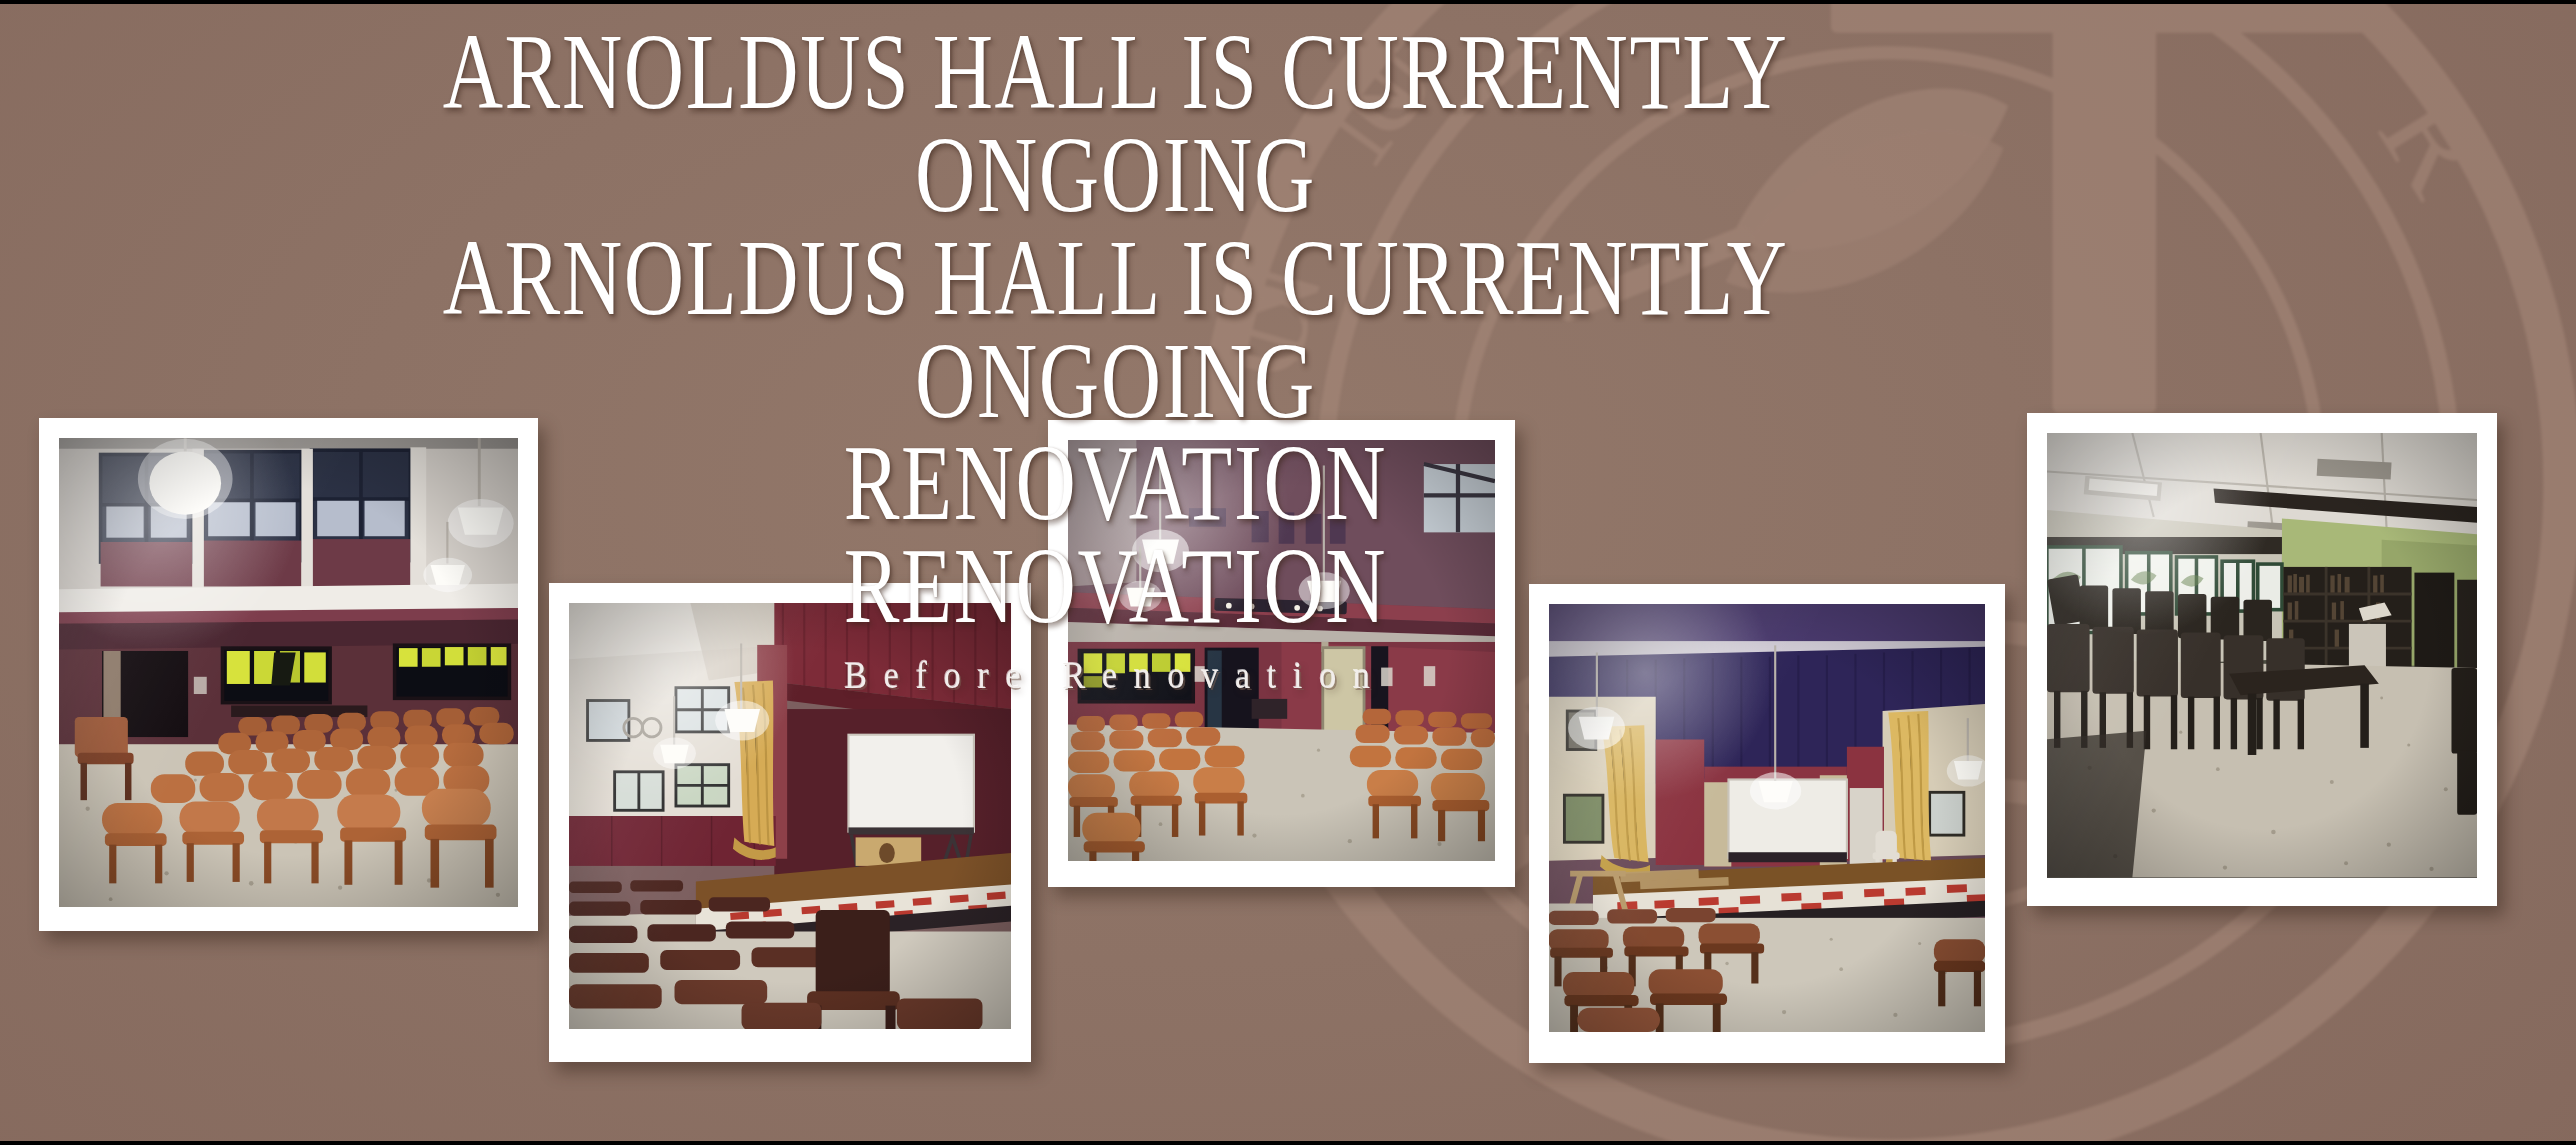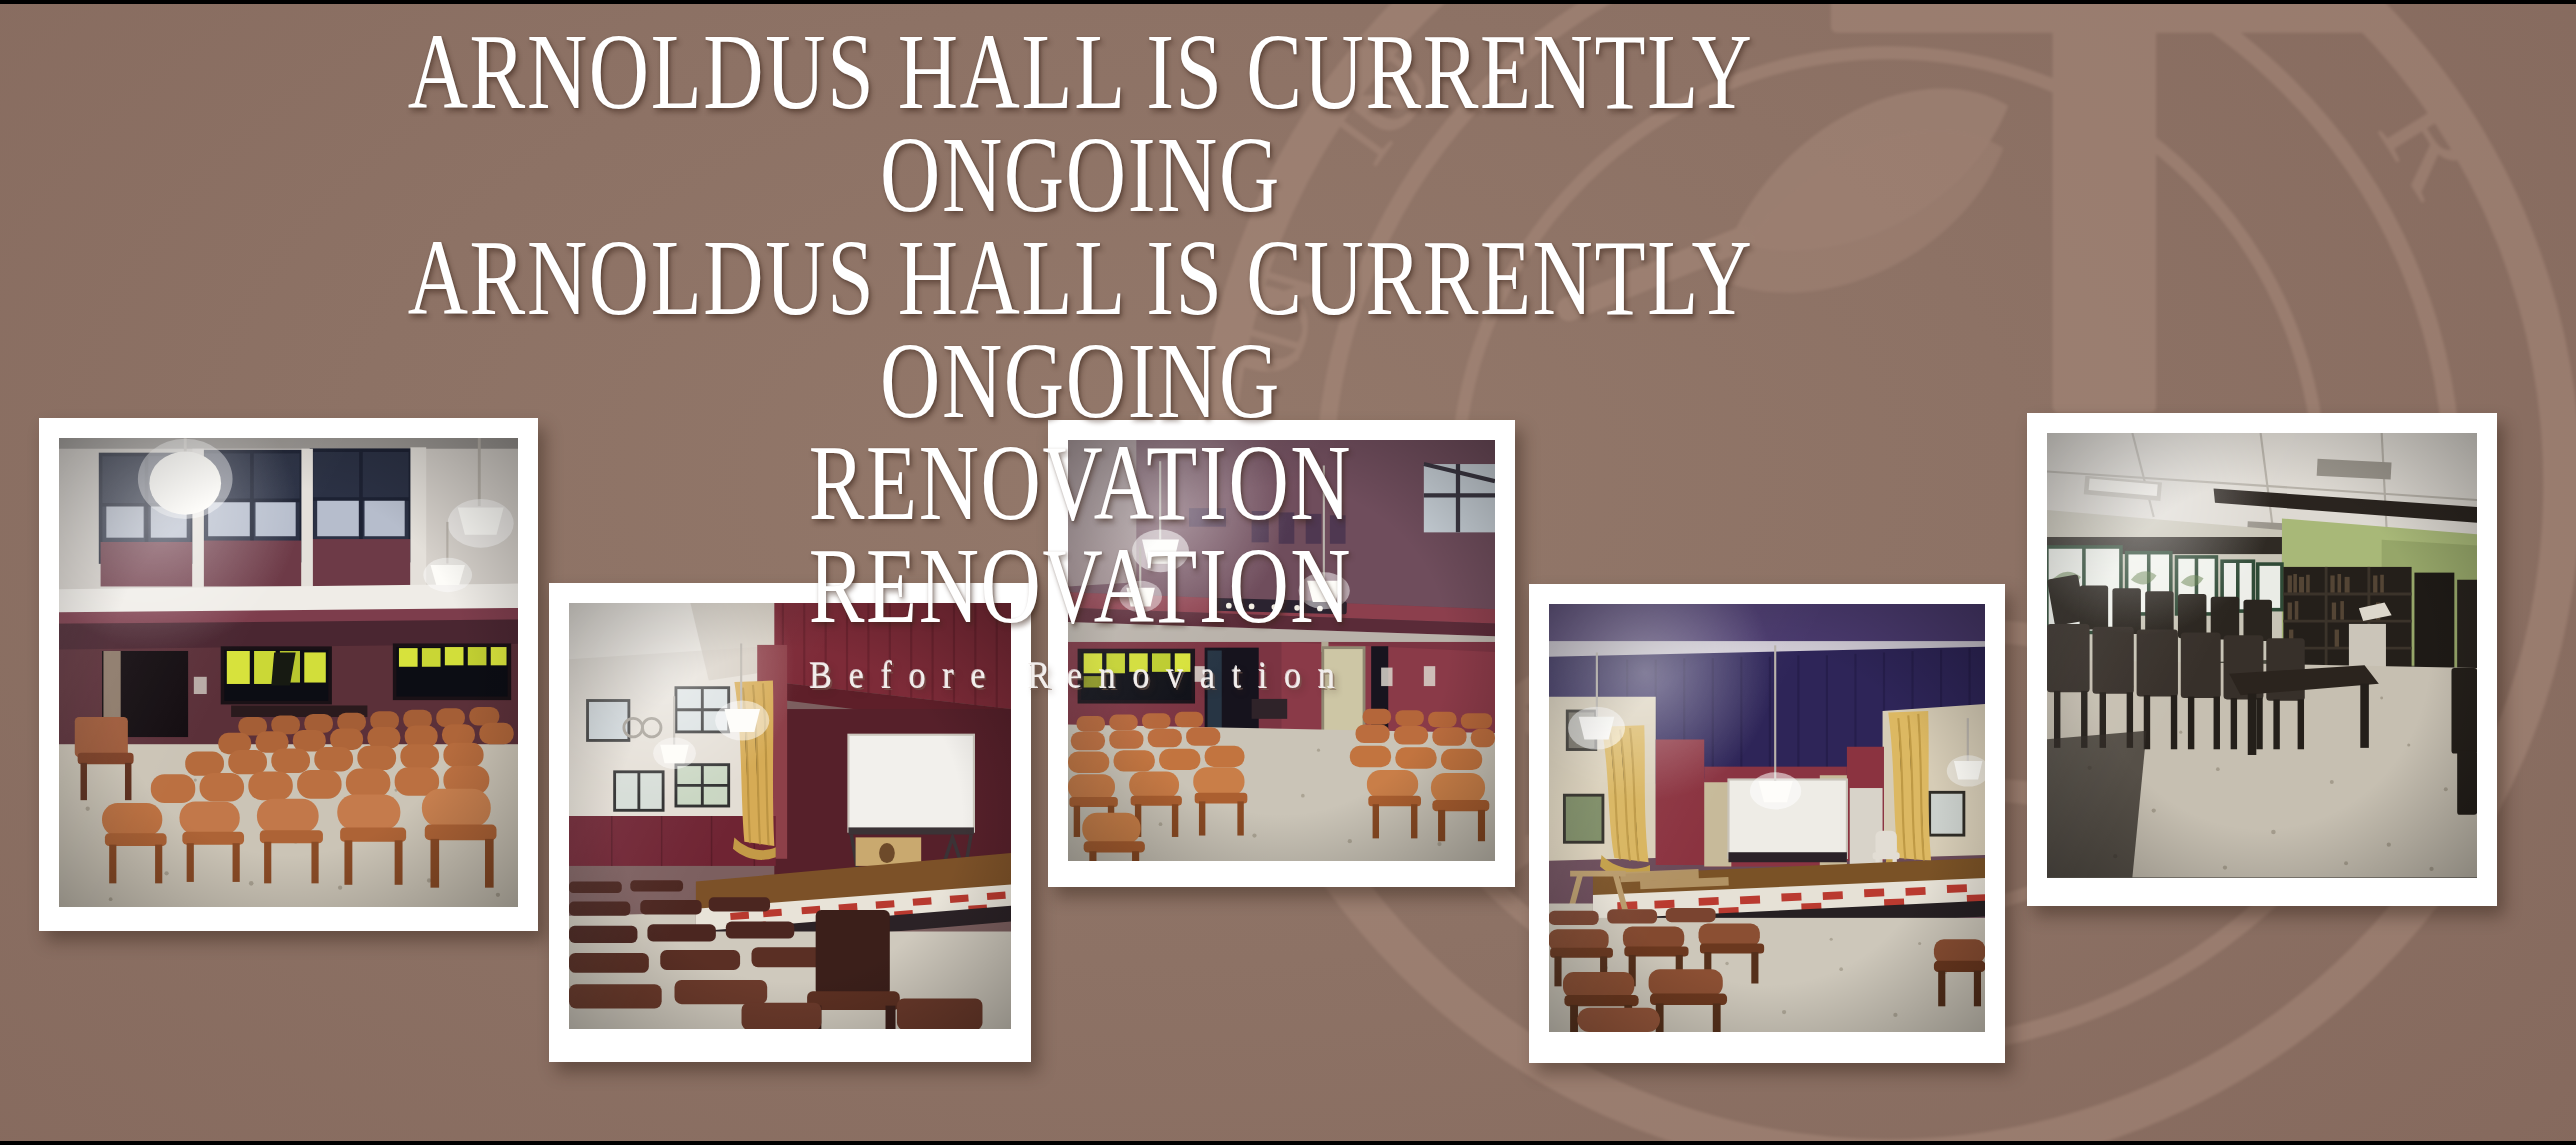--- a/index.html
+++ b/index.html
@@ -24,21 +24,21 @@
     position:absolute;left:1169px;top:-235px;width:1439px;height:1439px;
     opacity:.5;pointer-events:none;z-index:0;
     filter:blur(1.4px);
   }
   #watermark svg{width:100%;height:100%;display:block;}
   .wm-stroke{fill:none;stroke:#a98b7c;}
   .wm-fill{fill:#a98b7c;}
 
   
   #headline{
-    position:absolute;left:0;top:21.4px;width:2161px;z-index:20;text-align:center;
+    position:absolute;left:0;top:21.4px;width:2161px;z-index:20;text-align:center;padding-left:35px;
   }
   .title-line{
     display:block;
     color:#ffffff;
     font-family:"Liberation Serif",serif;
     font-weight:400;
     font-size:107px;
     line-height:0.96;
     letter-spacing:2.1px;
     transform:scaleX(0.78);

